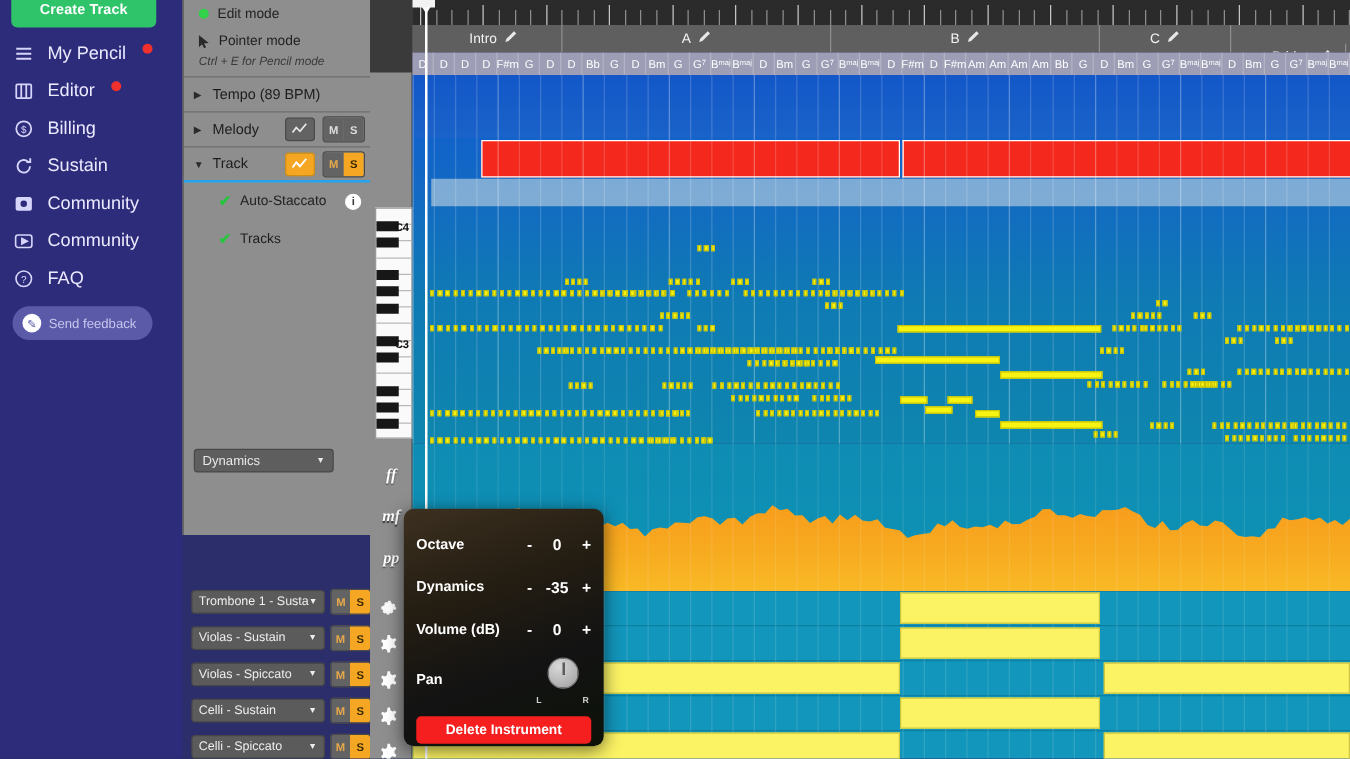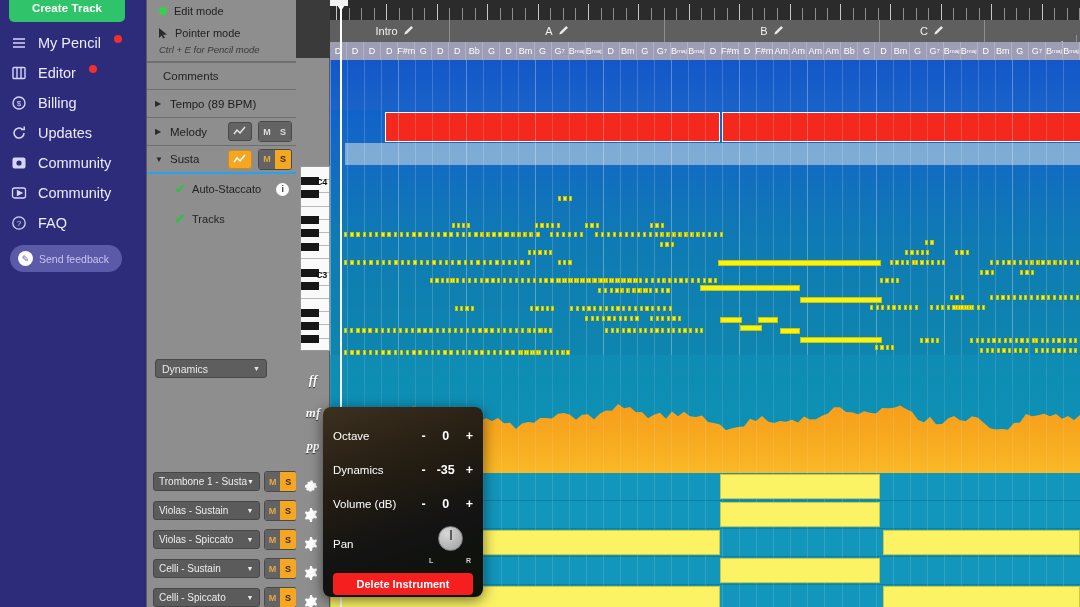--- a/index.html
+++ b/index.html
@@ -41,21 +41,21 @@
     font-size: 10.5px; display: flex; align-items: center; gap: 6px;
     padding-left: 8px; cursor: pointer;
   }
   #send-feedback .fb-ico {
     width: 15px; height: 15px; border-radius: 50%; background: #ffffff;
     color: #5a5aa8; font-size: 9px; display:flex; align-items:center; justify-content:center;
   }
 
   
   #panel {
-    position: absolute; left: 146px; top: 0; width: 150px; height: 607px;
+    position: absolute; left: 146px; top: 0; width: 150px; height: 428px;
     background: #8e8e8e; border-left: 1px solid #5b5b5b;
   }
   .panel-block { border-bottom: 1px solid #6f6f6f; }
   .pm-row {
     height: 22px; display: flex; align-items: center; gap: 7px;
     padding-left: 12px; color: #1f1f1f; font-size: 11px; cursor: pointer;
   }
   .pm-dot { width: 8px; height: 8px; border-radius: 50%; background: #32d24a; }
   .pm-hint {
     padding-left: 12px; color: #3a3a3a; font-size: 9.5px; font-style: italic;
@@ -232,21 +232,21 @@
   
   #popup {
     position: absolute; left: 323px; top: 407px; width: 160px; height: 190px;
     background: linear-gradient(160deg,#3c3020 0%,#241d12 35%,#131313 65%,#0c1208 100%);
     border-radius: 8px; box-shadow: 0 3px 14px rgba(0,0,0,.55); z-index: 60;
     padding: 12px 10px 10px 10px;
   }
   .pop-row {
     display: flex; align-items: center; height: 34px; color: #ffffff; font-size: 11.5px;
   }
-  .pop-label { flex: 1; font-weight: normal; }
+  .pop-label { flex: 1; font-weight: bold; }
   .stepper { display: flex; align-items: center; gap: 9px; font-size: 12.5px; }
   .stepper .pm { cursor: pointer; font-weight: bold; }
   .stepper .val { min-width: 22px; text-align: center; font-weight: bold; }
   #pan-row { height: 46px; }
   .knob-wrap { position: relative; width: 46px; height: 40px; }
   .knob {
     position: absolute; left: 11px; top: 2px; width: 25px; height: 25px;
     border-radius: 50%; background: radial-gradient(circle at 35% 28%,#d8d8d8,#9e9e9e);
     border: 1px solid #7a7a7a; cursor: pointer;
   }
@@ -311,21 +311,21 @@
       <span>Billing</span>
     </div>
 
     <div class="nav-item" style="top:118px">
       <span class="nav-ico">
         <svg width="16" height="16" viewBox="0 0 16 16" fill="none" stroke="currentColor" stroke-width="1.5">
           <path d="M13 8a5 5 0 1 1-1.8-3.8"></path>
             <polyline points="13.2,1.5 13.2,4.6 10.1,4.6"></polyline>
         </svg>
         </span>
-      <span>Updates</span>
+      <span>Sustain</span>
     </div>
 
     <div class="nav-item" style="top:148px">
       <span class="nav-ico">
         <svg width="16" height="16" viewBox="0 0 16 16" fill="currentColor">
           <rect x="1.5" y="2.5" width="13" height="11" rx="2"></rect>
           <circle cx="8" cy="8" r="2.6" fill="#2d2c7a"></circle>
         </svg>
         </span>
       <span>Community</span>
@@ -367,21 +367,20 @@
         <span class="nav-ico" style="width:9px;flex:0 0 9px">
           <svg width="9" height="11" viewBox="0 0 9 11" fill="#2a2a2a">
               <polygon points="0,0 0,10 2.6,7.4 4.3,10.6 5.9,9.8 4.2,6.7 8,6.4"></polygon>
             </svg>
         </span>
         <span>Pointer mode</span>
       </div>
       <div class="pm-hint">Ctrl + E for Pencil mode</div>
     </div>
 
-    <div id="comments-row">Comments</div>
 
     <div class="sec-row">
       <span class="tri">▶</span>
       <span class="sec-label">Tempo (89 BPM)</span>
     </div>
 
     <div class="sec-row">
       <span class="tri">▶</span>
       <span class="sec-label">Melody</span>
       <span class="mini-btn">
@@ -390,21 +389,21 @@
           </svg>
       </span>
       <span class="ms-group">
         <span class="ms-btn">M</span>
         <span class="ms-btn">S</span>
       </span>
     </div>
 
     <div class="sec-row" style="border-bottom:2px solid #26a3ee">
       <span class="tri">▼</span>
-      <span class="sec-label">Susta</span>
+      <span class="sec-label">Track</span>
       <span class="mini-btn active">
         <svg width="14" height="11" viewBox="0 0 14 11" fill="none" stroke="#ffffff" stroke-width="1.5">
             <polyline points="1,8 4,4 7,7 12,1"></polyline>
           </svg>
       </span>
       <span class="ms-group">
         <span class="ms-btn mcol">M</span>
         <span class="ms-btn on">S</span>
       </span>
     </div>

